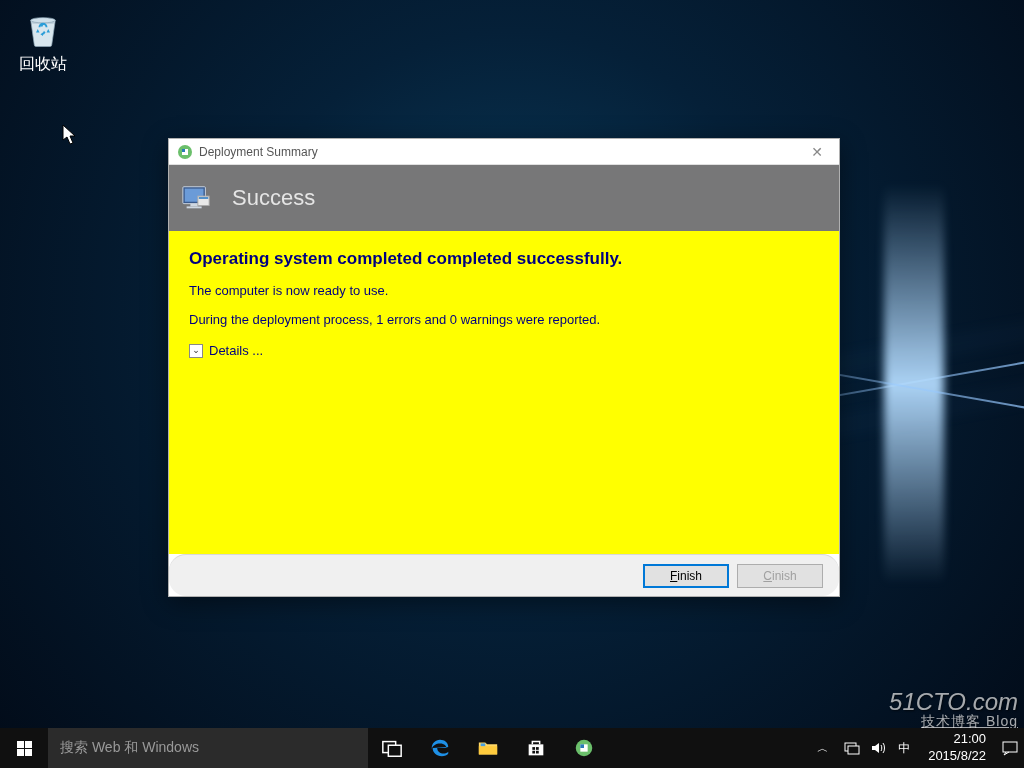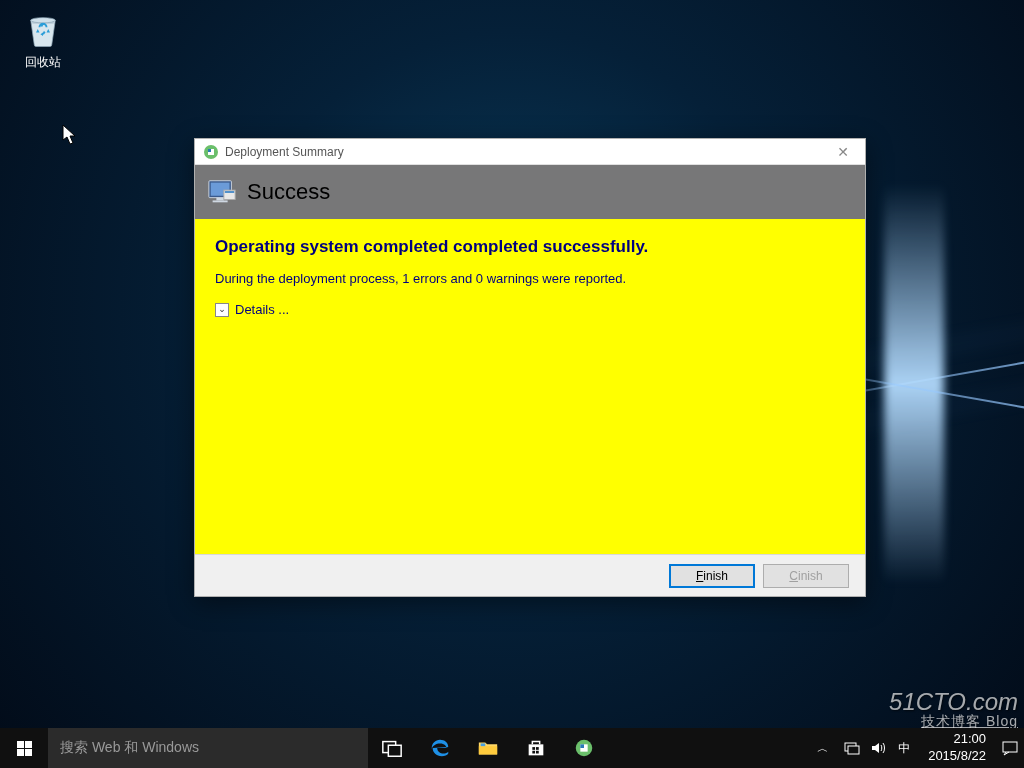--- a/index.html
+++ b/index.html
@@ -46,21 +46,21 @@
 }
 
 
 .desktop-icon {
   position: absolute;
   left: 12px;
   top: 8px;
   width: 62px;
   text-align: center;
   color: white;
-  font-size: 12px;
+  font-size: 16px;
   cursor: pointer;
 }
 .recycle-bin {
   width: 42px;
   height: 42px;
   margin: 0 auto 4px;
   position: relative;
 }
 .recycle-bin svg { width: 100%; height: 100%; }
 
@@ -69,21 +69,21 @@
   position: absolute;
   left: 62px;
   top: 124px;
   pointer-events: none;
   z-index: 5;
 }
 
 
 .dialog {
   position: absolute;
-  left: 194px;
+  left: 168px;
   top: 138px;
   width: 672px;
   height: 459px;
   background: white;
   border: 1px solid #b0b0b0;
   box-shadow: 0 6px 24px rgba(0,0,0,0.45);
   display: flex;
   flex-direction: column;
 }
 .titlebar {
@@ -92,26 +92,27 @@
   align-items: center;
   padding: 0 8px;
   background: #fff;
   border-bottom: 1px solid #e0e0e0;
 }
 .titlebar-icon { width: 16px; height: 16px; margin-right: 6px; }
 .titlebar-title { font-size: 12px; color: #555; flex: 1; }
 .titlebar-close { width: 28px; text-align: center; color: #888; font-size: 14px; cursor: default; }
 
 .banner {
-  height: 54px;
+  height: 66px;
   background: #777778;
   display: flex;
   align-items: center;
   padding-left: 12px;
-  color: #000000;
+  color: #e5e5e5;
+  gap: 11px;
 }
 .banner-icon { width: 30px; height: 28px; margin-right: 10px; }
 .banner-title { font-size: 22px; font-weight: 400; }
 
 .content {
   flex: 1;
   background: #ffff00;
   padding: 18px 20px;
   color: #000080;
   font-size: 13px;
@@ -127,20 +128,21 @@
 
 .button-row {
   height: 42px;
   background: #f0f0f0;
   border-top: 1px solid #d8d8d8;
   display: flex;
   align-items: center;
   justify-content: flex-end;
   padding-right: 16px;
   gap: 8px;
+  border-radius: 17px;
 }
 .win-button {
   width: 86px;
   height: 24px;
   font-size: 12px;
   background: #e1e1e1;
   border: 1px solid #adadad;
   cursor: pointer;
 }
 .win-button.focused { border: 1px solid #0078d7; box-shadow: inset 0 0 0 1px #0078d7; }
@@ -260,20 +262,21 @@
       <rect x="10" y="20" width="8" height="3" fill="#cfd8e2"></rect>
       <rect x="6" y="23" width="16" height="2" fill="#cfd8e2"></rect>
       <rect x="18" y="12" width="12" height="10" fill="#e8e8e8" stroke="#aaa"></rect>
       <rect x="19" y="13" width="10" height="2" fill="#4a8cc8"></rect>
     </svg>
     <span class="banner-title">Success</span>
   </div>
 
   <div class="content">
     <div class="content-heading">Operating system completed completed successfully.</div>
+    <div class="content-line">The computer is now ready to use.</div>
     <div class="content-line">During the deployment process, 1 errors and 0 warnings were reported.</div>
     <div class="details-toggle">
       <span class="details-chevron">⌄</span>
       <span>Details ...</span>
     </div>
   </div>
 
   <div class="button-row">
     <button class="win-button focused"><span class="underline">F</span><span>inish</span></button>
     <button class="win-button" disabled=""><span class="underline">C</span><span>inish</span></button>

